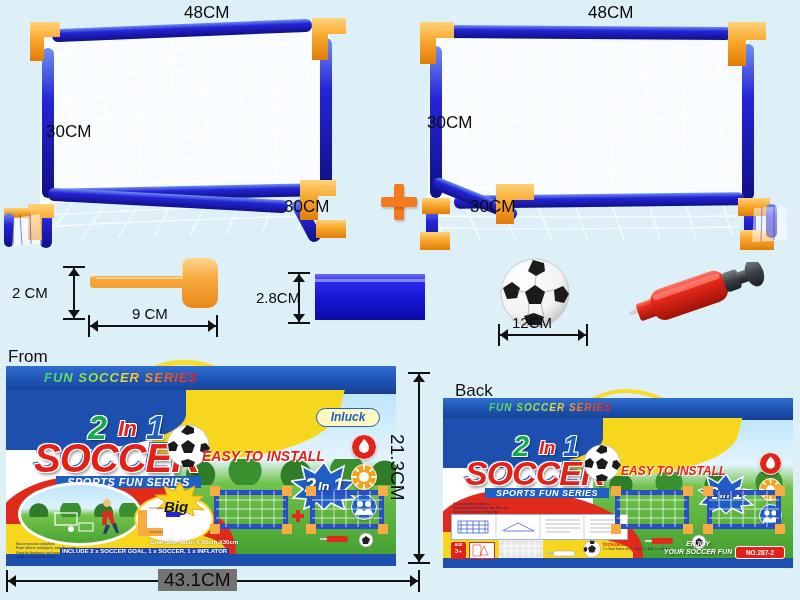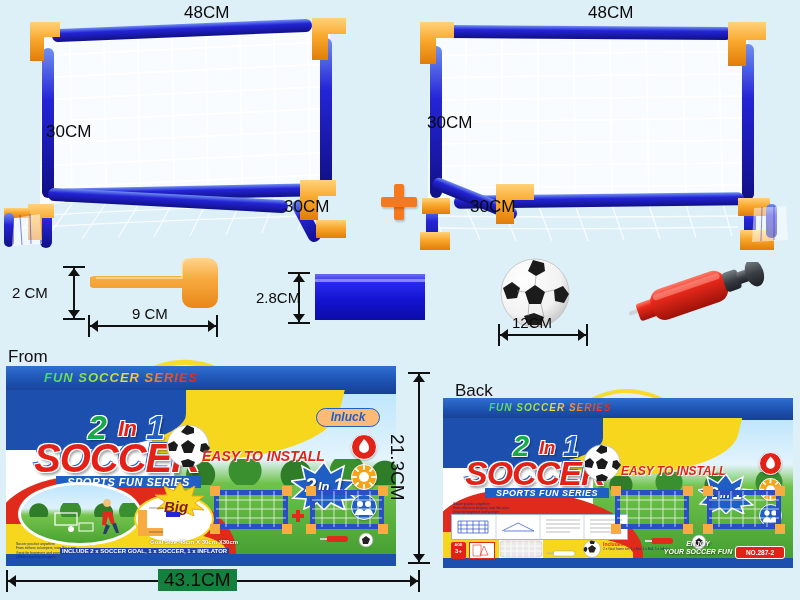--- a/index.html
+++ b/index.html
@@ -70,35 +70,35 @@
   .sportsfun{background:#1f5fc4;color:#fff;font-weight:bold;font-style:italic;
      letter-spacing:.5px;text-align:center;}
 
   .easyinstall{color:#e32119;font-weight:bold;font-style:italic;white-space:nowrap;
      text-shadow:0 0 2px #fff,1px 1px 0 #fff;}
 
   .badge2in1{position:absolute;color:#fff;font-weight:bold;font-style:italic;
      text-align:center;text-shadow:1px 1px 2px rgba(0,0,0,.5);}
 
   .brandpill{position:absolute;border:1.5px solid #1f5fc4;border-radius:999px;
-     background:#fdba74;color:#1f5fc4;font-weight:bold;font-style:italic;text-align:center;}
+     background:#fef9c3;color:#1f5fc4;font-weight:bold;font-style:italic;text-align:center;}
 
   .fcircle{position:absolute;border-radius:50%;border:1.5px solid #fff;
      box-shadow:0 1px 2px rgba(0,0,0,.25);}
 
   .toptext{font-weight:bold;font-style:italic;letter-spacing:1px;white-space:nowrap;}
 
   .specline{position:absolute;color:#fff;font-weight:bold;white-space:nowrap;
      text-shadow:0 0 2px rgba(0,0,0,.6);}
   .incline{position:absolute;color:#fff;font-weight:bold;white-space:nowrap;
      background:#1f3fa8;padding:0 2px;}
 
   .tinytext{position:absolute;color:#1b3c8c;white-space:pre-line;line-height:1.25;}
 
-  .bigbadge{position:absolute;color:#7f1d1d;font-weight:bold;font-style:italic;}
+  .bigbadge{position:absolute;color:#0f172a;font-weight:bold;font-style:italic;}
 
   .enjoytext{position:absolute;color:#fff;font-weight:bold;font-style:italic;
      text-align:center;line-height:1.15;text-shadow:1px 1px 2px rgba(0,0,0,.55);}
   .modelno{position:absolute;background:#e32119;color:#fff;font-weight:bold;
      border-radius:3px;text-align:center;border:1px solid #fff;}
   .agebadge{position:absolute;background:#e32119;color:#fff;font-weight:bold;
      border-radius:2px;text-align:center;line-height:1;}
 </style>
 </head>
 <body>
@@ -591,21 +591,21 @@
   </div>
   <div class="abs dimtext" style="left:408px;top:434px;font-size:19px;transform:rotate(90deg);transform-origin:left top;">21.3CM</div>
 
   <div class="hmeas" style="left:6px;top:570px;width:414px;">
     <div class="cap" style="left:0;"></div>
     <div class="cap" style="right:0;"></div>
     <div class="shaft" style="left:2px;right:2px;"></div>
     <div class="ar lf" style="left:2px;"></div>
     <div class="ar rt" style="right:2px;"></div>
   </div>
-  <div class="abs dimtext" style="left:158px;top:569px;font-size:19px;background:#15803d;padding:0 6px;">43.1CM</div>
+  <div class="abs dimtext" style="left:158px;top:569px;font-size:19px;background:#737373;padding:0 6px;">43.1CM</div>
 
   <div class="abs boxlabel" style="left:455px;top:381px;">Back</div>
 
   <div class="abs" style="left:570px;top:380px;width:110px;height:30px;">
     <svg width="110" height="30" viewBox="0 0 110 30">
       <path d="M6,30 Q52,-6 104,26" stroke="#f7dc2e" stroke-width="4" fill="none"></path>
     </svg>
   </div>
 
   <div class="pkg" style="left:443px;top:398px;width:350px;height:170px;">

